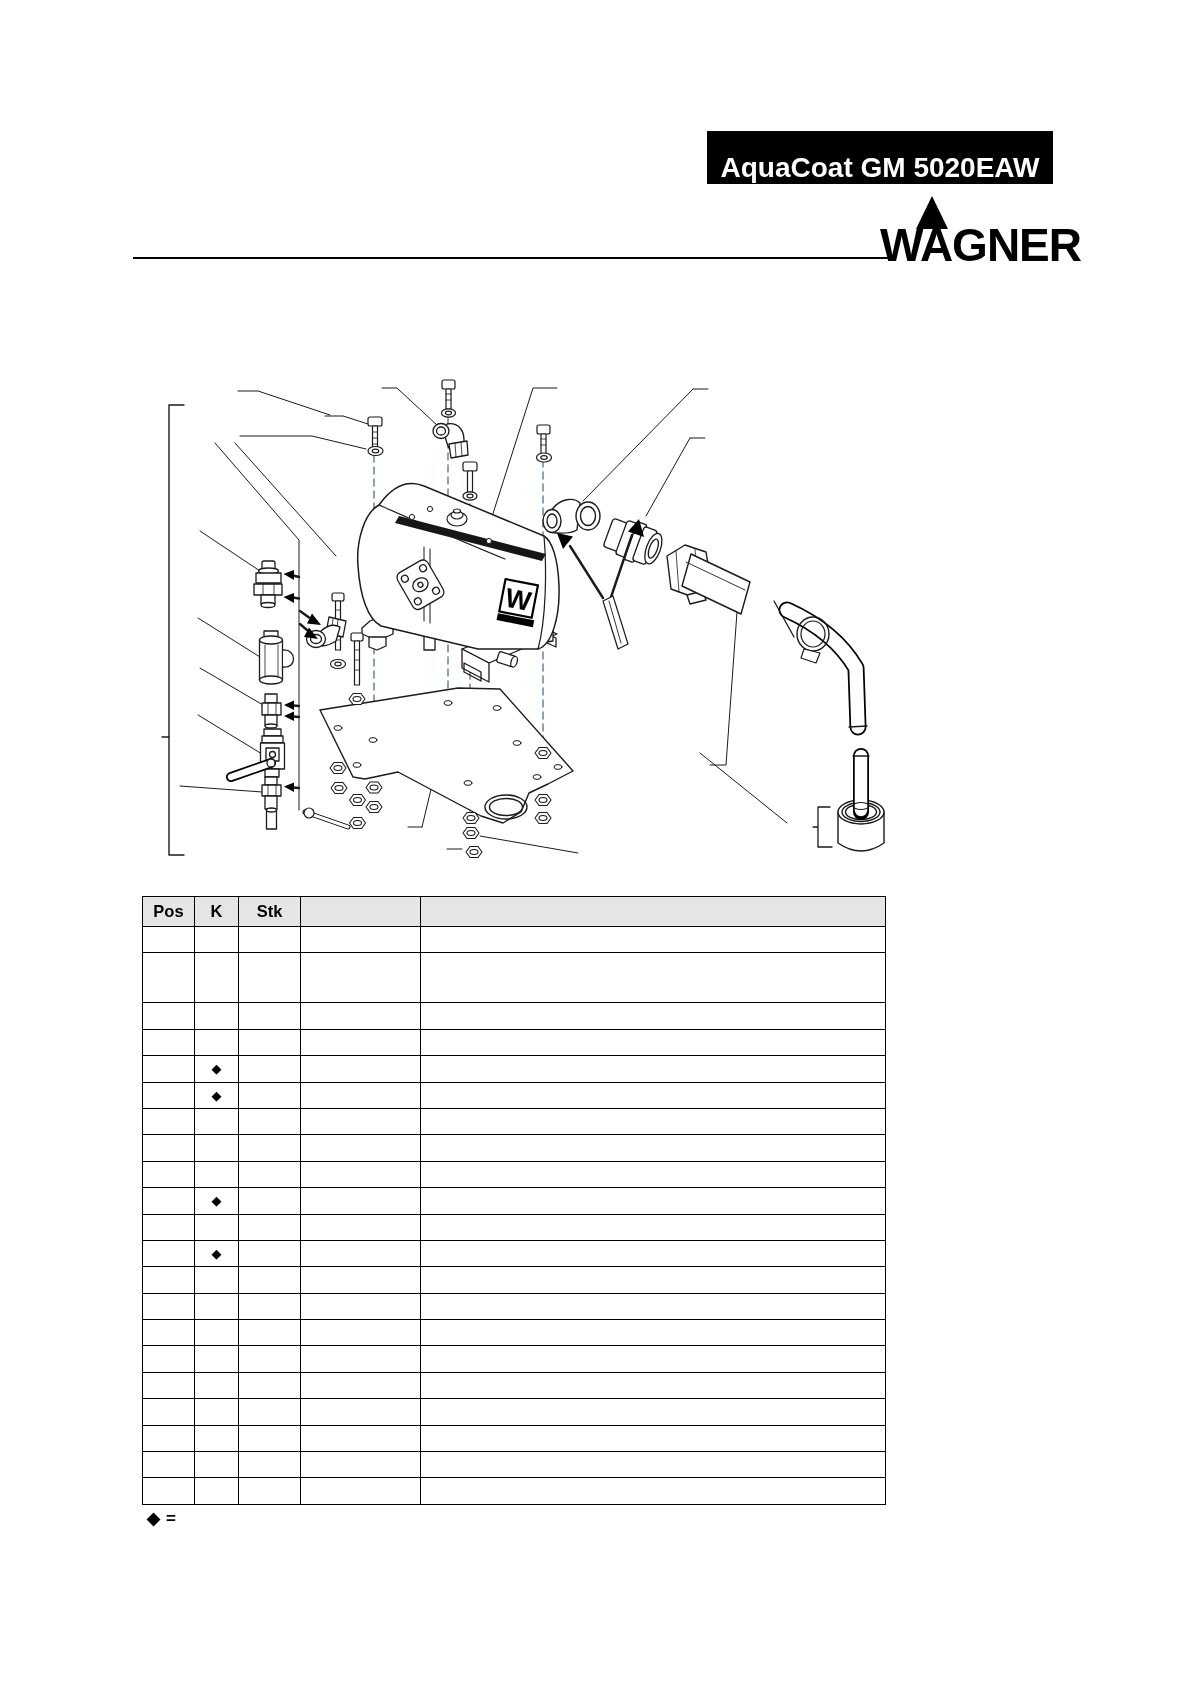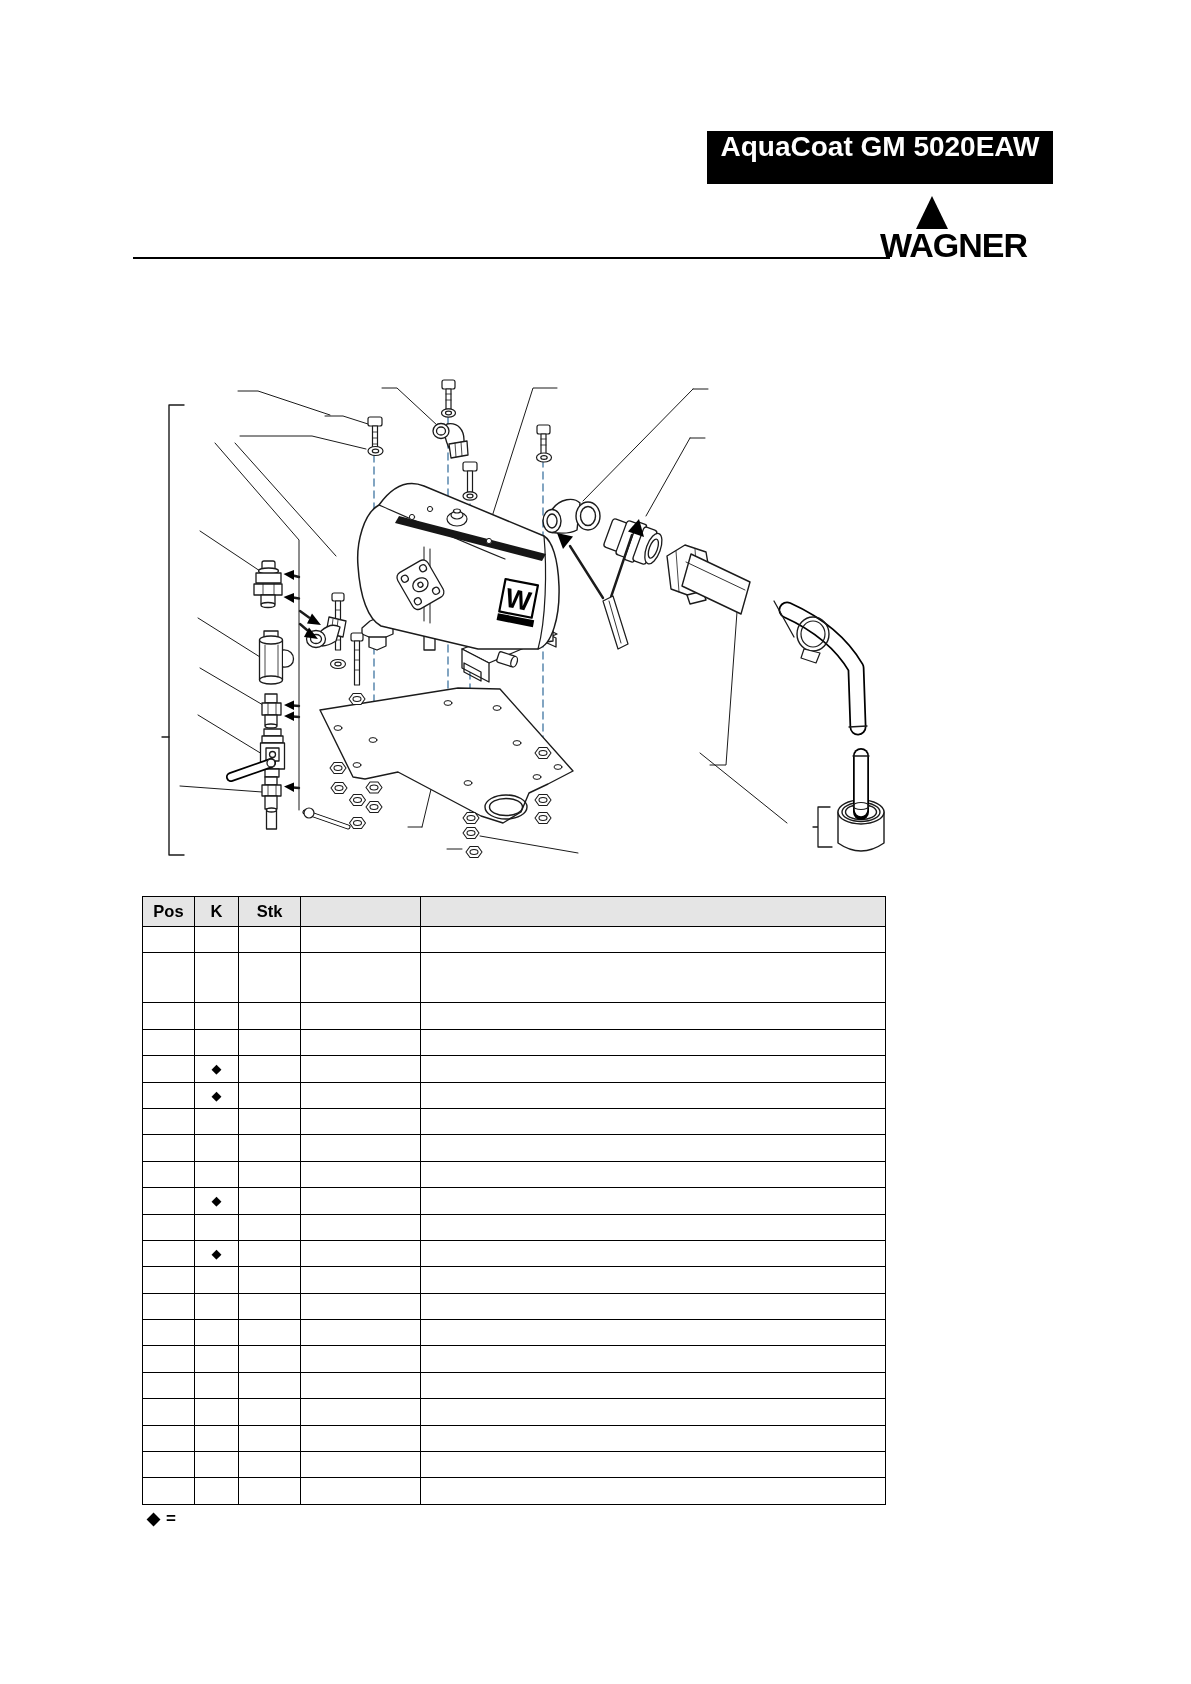--- a/index.html
+++ b/index.html
@@ -1,23 +1,23 @@
 <!DOCTYPE html>
 <html><head>
 <meta charset="utf-8">
 <style>
   html,body{margin:0;padding:0;background:#888;}
   .page{position:relative;width:1191px;height:1684px;background:#fff;margin:0 auto;
         font-family:"Liberation Sans",sans-serif;overflow:hidden;}
   
   .badge{position:absolute;left:707px;top:131px;width:346px;height:53px;
-         display:flex;align-items:flex-start;justify-content:center;
+         display:flex;align-items:flex-end;justify-content:center;
          font-weight:bold;font-size:28px;letter-spacing:0px;}
   .brand{position:absolute;left:880px;top:229px;width:200px;height:40px;}
-  .brand .word{font-weight:bold;font-size:34px;letter-spacing:-1px;color:#000;line-height:32px;}
+  .brand .word{font-weight:bold;font-size:46px;letter-spacing:-1px;color:#000;line-height:32px;}
   .tri{position:absolute;left:916px;top:196px;width:0;height:0;
        border-left:16px solid transparent;border-right:16px solid transparent;
        border-bottom:33px solid #000;}
   .rule{position:absolute;left:133px;top:257px;width:757px;height:2px;background:#000;}
   
   table.parts{position:absolute;left:142px;top:896px;width:743px;
               border-collapse:collapse;table-layout:fixed;}
   table.parts th,table.parts td{border:1.8px solid #000;padding:0 6px;
               font-size:16.5px;color:#000;overflow:hidden;white-space:nowrap;}
   table.parts thead th{background:#e5e5e5;font-weight:bold;text-align:center;height:29px;}

